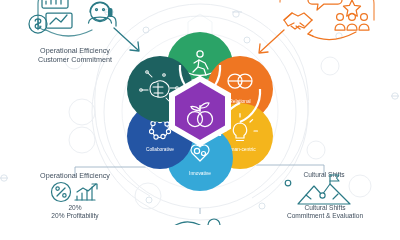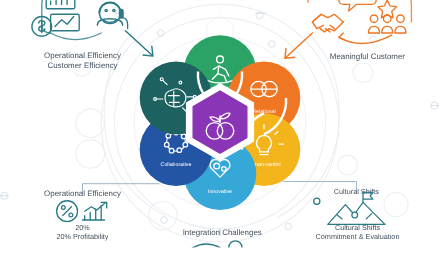--- a/index.html
+++ b/index.html
@@ -215,21 +215,21 @@
 
   <svg class="abs" style="left:112px;top:26px;" width="50" height="38" viewBox="0 0 50 38">
     <g fill="none" stroke="#2b7a86" stroke-width="1.3" stroke-linecap="round" stroke-linejoin="round">
       <path d="M2 2 L26 24"></path>
       <path d="M18 24 L27 25 L26 16"></path>
     </g>
   </svg>
 
   <div class="lbl t1" style="left:10px;top:46px;width:130px;">
     <div>Operational Efficiency</div>
-    <div>Customer Efficiency</div>
+    <div>Customer Commitment</div>
   </div>
 
   <svg class="abs" style="left:266px;top:-14px;" width="126" height="62" viewBox="0 0 126 62">
     <g fill="none" stroke="#ef7622" stroke-width="1.25" stroke-linecap="round" stroke-linejoin="round">
       <path d="M14 16 q0 -10 10 -10" opacity=".8"></path>
       <path d="M98 8 q10 0 10 10 v16" opacity=".8"></path>
       <g>
         <path d="M46 2 h26 a4 4 0 0 1 4 4 v8 a4 4 0 0 1 -4 4 h-14 l-7 6 1 -6 h-6 a4 4 0 0 1 -4 -4 v-8 a4 4 0 0 1 4 -4"></path>
         <path d="M52 8 h14 M52 12 h9"></path>
       </g>
@@ -256,21 +256,20 @@
   </svg>
 
   <svg class="abs" style="left:242px;top:28px;" width="50" height="38" viewBox="0 0 50 38">
     <g fill="none" stroke="#ef7622" stroke-width="1.3" stroke-linecap="round" stroke-linejoin="round">
       <path d="M42 2 L18 24"></path>
       <path d="M26 24 L17 25 L18 16"></path>
     </g>
   </svg>
 
   <div class="lbl t1" style="left:272px;top:47px;width:124px;">
-    <div>Meaningful Customer</div>
   </div>
 
   <div class="lbl t1" style="left:13px;top:171px;width:124px;">Operational Efficiency</div>
 
   <svg class="abs" style="left:50px;top:181px;" width="52" height="22" viewBox="0 0 52 22">
     <g fill="none" stroke="#2b7a86" stroke-width="1.2" stroke-linecap="round" stroke-linejoin="round">
       <g>
         <circle cx="11" cy="11" r="9.5"></circle>
         <path d="M7 15 L15 7"></path>
         <circle cx="7.6" cy="7.6" r="1.7"></circle>
@@ -283,21 +282,20 @@
         <path d="M42 3 h5 v5"></path>
       </g>
     </g>
   </svg>
 
   <div class="lbl t2" style="left:13px;top:204px;width:124px;">
     <div>20%</div>
     <div>20% Profitability</div>
   </div>
 
-  <div class="lbl t1" style="left:138px;top:207px;width:128px;">Integration Challenges</div>
 
   <svg class="abs" style="left:168px;top:217px;" width="68" height="14" viewBox="0 0 68 14">
     <g fill="none" stroke="#2b7a86" stroke-width="1.2" stroke-linecap="round">
       <path d="M2 12 q14 -12 30 -4"></path>
       <circle cx="46" cy="8" r="6"></circle>
     </g>
   </svg>
 
   <div class="lbl t2" style="left:262px;top:171px;width:124px;">Cultural Shifts</div>
 

